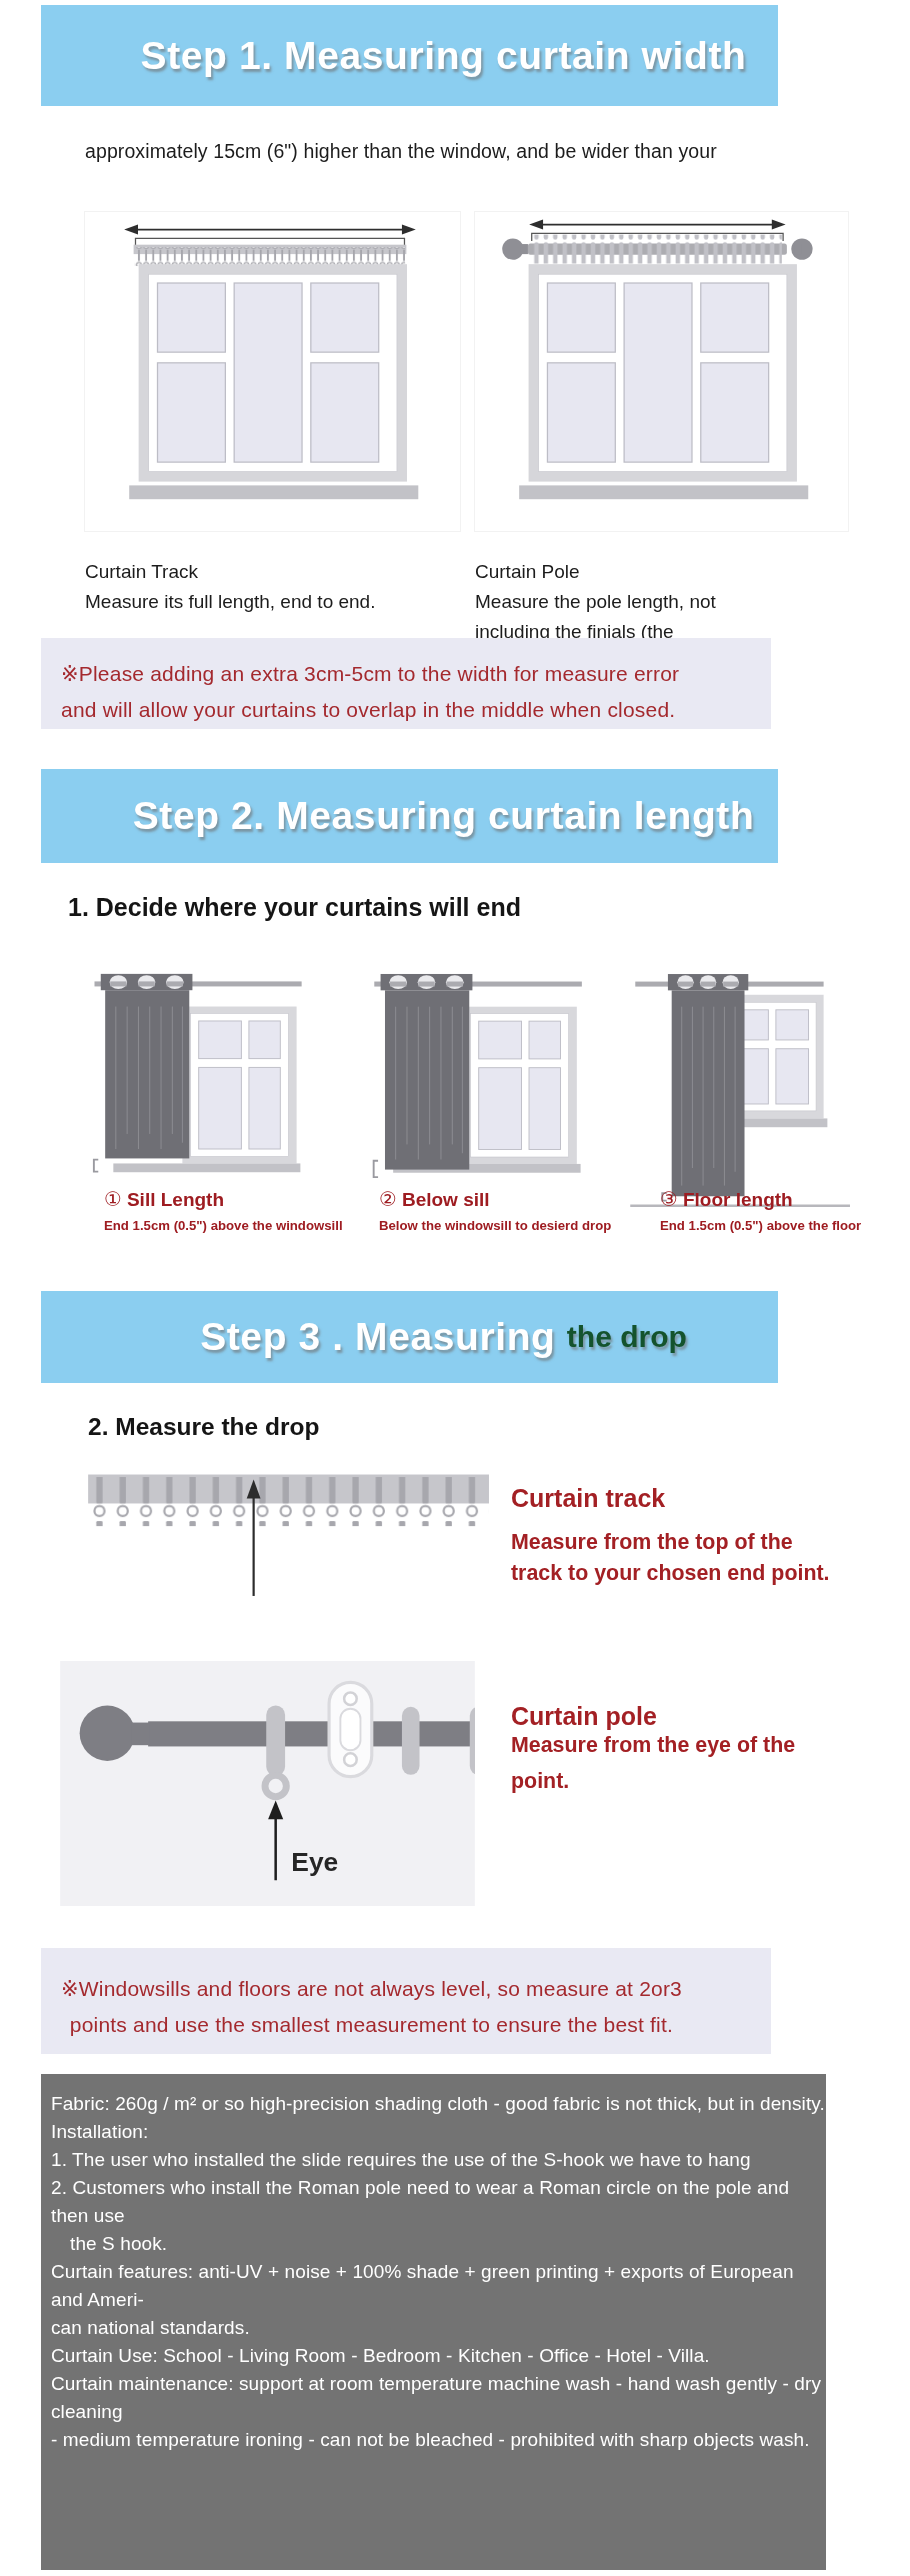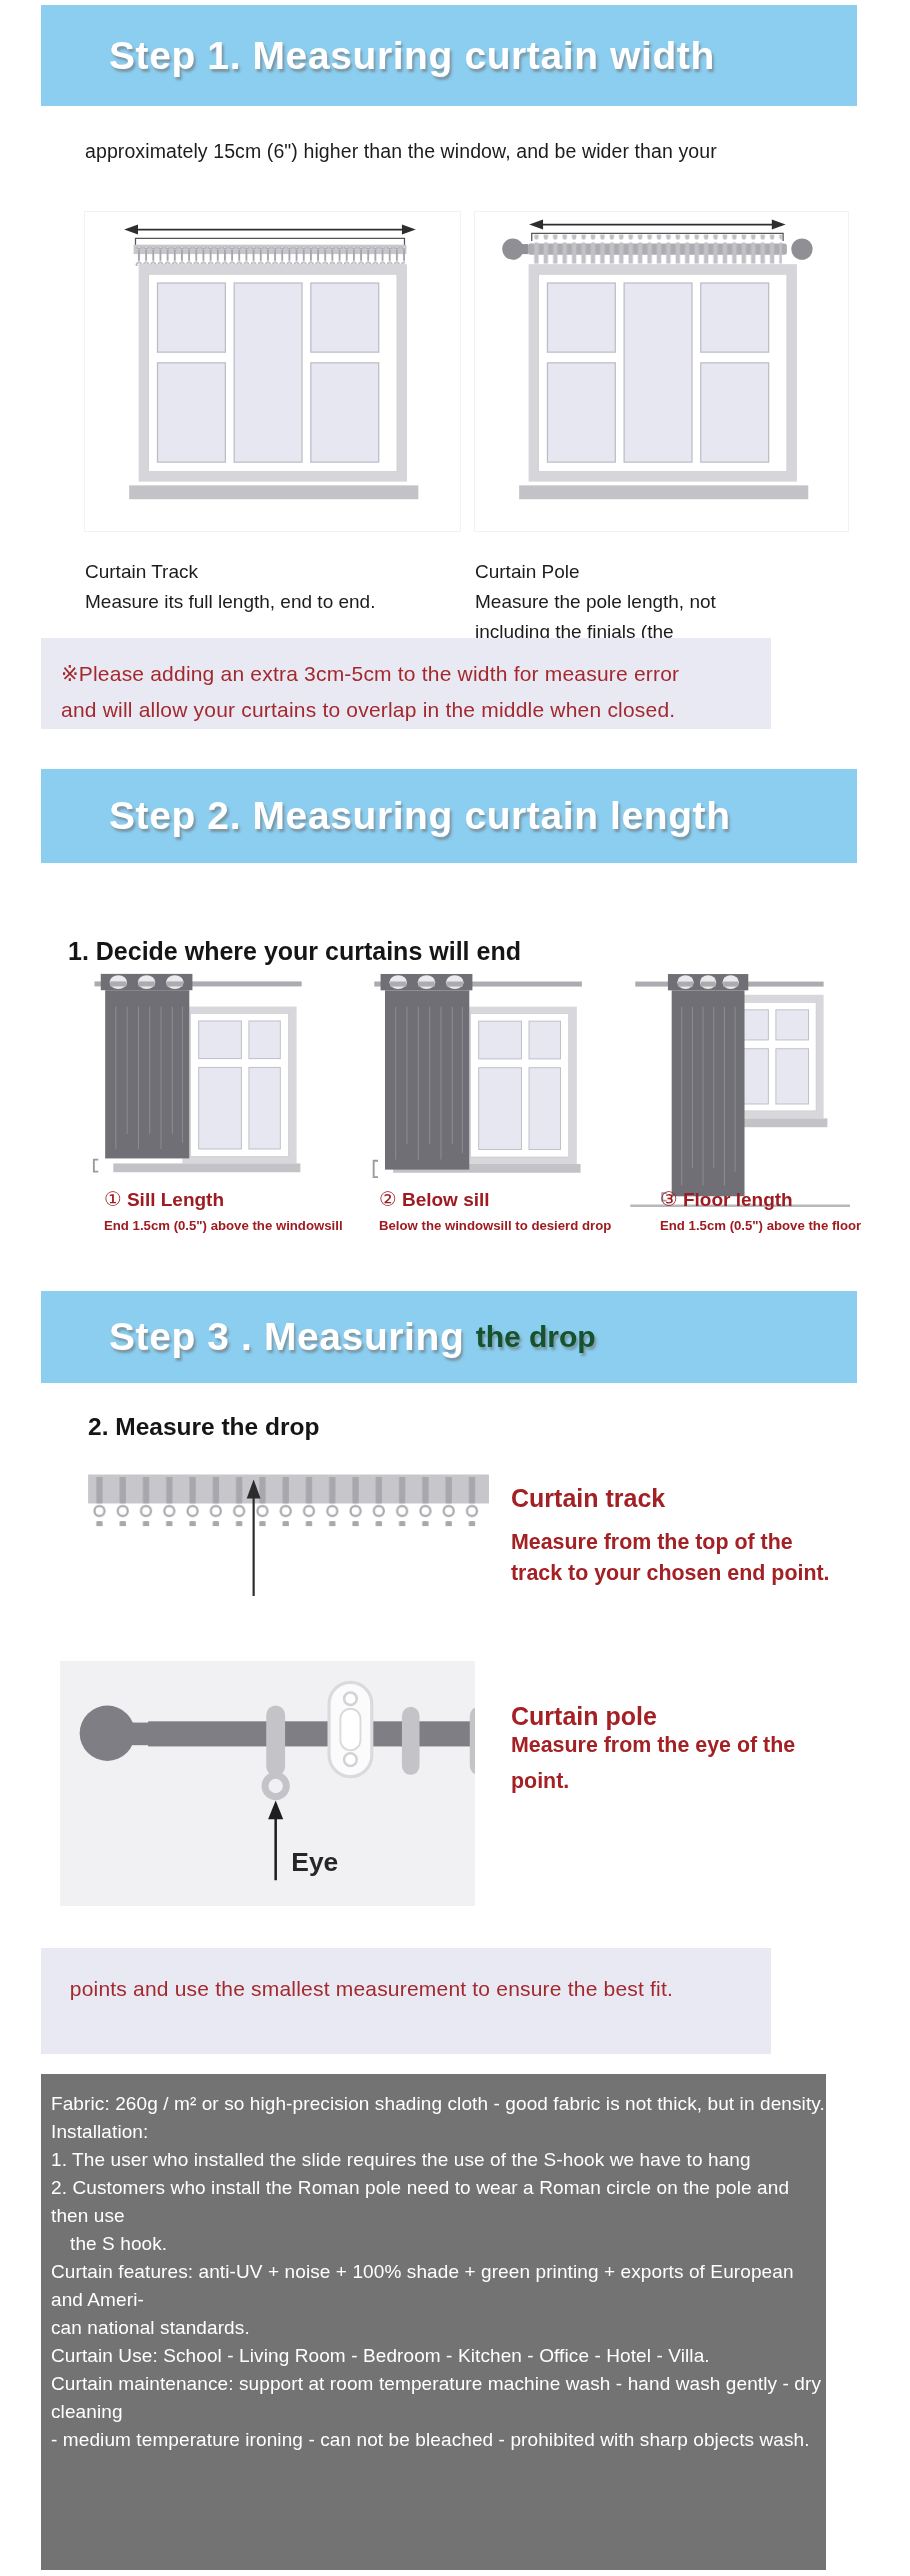--- a/index.html
+++ b/index.html
@@ -1,19 +1,19 @@
 <!DOCTYPE html>
 <html style="font-size:10px"><head>
 <meta charset="utf-8">
 <style>
   html,body{margin:0;padding:0;background:#ffffff;}
   #poster{position:relative;width:910px;height:2576px;background:#fff;overflow:hidden;
           font-family:"Liberation Sans","DejaVu Sans",sans-serif;color:#1b1b1b;}
-  .banner{position:absolute;left:41px;width:816px;background:#8BCEF0;display:flex;align-items:center;
-          padding-left:68px;box-sizing:border-box;}
+  .banner{position:absolute;left:41px;width:737px;background:#8BCEF0;display:flex;align-items:center;
+          padding-left:68px;box-sizing:border-box;justify-content:center;}
   .banner .bt{font-size:39px;font-weight:700;color:#ffffff;letter-spacing:0.6px;
           text-shadow:1.9px 2.5px 2.5px rgba(110,110,110,.6);white-space:nowrap;}
   .banner .bt-sub{font-size:30px;font-weight:700;color:#14532d;margin-left:11.3px;
           text-shadow:1.9px 2.5px 2.5px rgba(110,110,110,.6);white-space:nowrap;}
   .intro{position:absolute;left:85px;top:135px;font-size:19.5px;line-height:33px;color:#1c1c1c;letter-spacing:0.1px;}
   .figbox{position:absolute;background:#fff;border:1.3px solid #F2F2F2;box-sizing:border-box;}
   .figcap{position:absolute;font-size:19px;line-height:30px;color:#1c1c1c;}
   .note{position:absolute;left:41px;width:730px;background:#E9E9F3;box-sizing:border-box;
         color:#A4292E;font-size:21px;line-height:36px;letter-spacing:0.2px;}
   .note .in{padding:17.6px 12.6px 0 20px;}
@@ -119,21 +119,21 @@
     <div class="in">
       <div>※Please adding an extra 3cm-5cm to the width for measure error</div>
       <div>and will allow your curtains to overlap in the middle when closed.</div>
     </div>
   </div>
 
   <div class="banner" style="top:769px;height:94px;">
     <span class="bt">Step 2. Measuring curtain length</span>
   </div>
 
-  <div class="blackhead" style="left:68px;top:893px;font-size:25px;margin-top:44px;">1. Decide where your curtains will end</div>
+  <div class="blackhead" style="left:68px;top:893px;font-size:25px;">1. Decide where your curtains will end</div>
 
   <div style="position:absolute;left:88px;top:972px;">
     <svg width="217" height="204" viewBox="0 0 345 325">
       <g>
         <rect x="150" y="55" width="182" height="250" fill="#D8D8DC"></rect>
         <rect x="163" y="66" width="156" height="228" fill="#ffffff" stroke="#C6C6CC" stroke-width="1"></rect>
         <rect x="176" y="78" width="68" height="60" fill="#E7E7F1" stroke="#BDBDC6" stroke-width="1.5"></rect>
         <rect x="176" y="152" width="68" height="130" fill="#E7E7F1" stroke="#BDBDC6" stroke-width="1.5"></rect>
         <rect x="256" y="78" width="50" height="60" fill="#E7E7F1" stroke="#BDBDC6" stroke-width="1.5"></rect>
         <rect x="256" y="152" width="50" height="130" fill="#E7E7F1" stroke="#BDBDC6" stroke-width="1.5"></rect>
@@ -282,20 +282,21 @@
   </div>
 
   <div class="red-h" style="left:511px;top:1702px;">Curtain pole</div>
   <div class="red-body wide" style="left:511px;top:1733px;">
     <div>Measure from the eye of the</div>
     <div>point.</div>
   </div>
 
   <div class="note" style="top:1948px;height:106px;">
     <div class="in" style="padding-top:22.6px;">
+      <div>※Windowsills and floors are not always level, so measure at 2or3</div>
       <div class="indent-sm">points and use the smallest measurement to ensure the best fit.</div>
     </div>
   </div>
 
   <div class="info">
     <div class="lines">
       <div>Fabric: 260g / m² or so high-precision shading cloth - good fabric is not thick, but in density.</div>
       <div>Installation:</div>
       <div>1. The user who installed the slide requires the use of the S-hook we have to hang</div>
       <div>2. Customers who install the Roman pole need to wear a Roman circle on the pole and then use</div>

